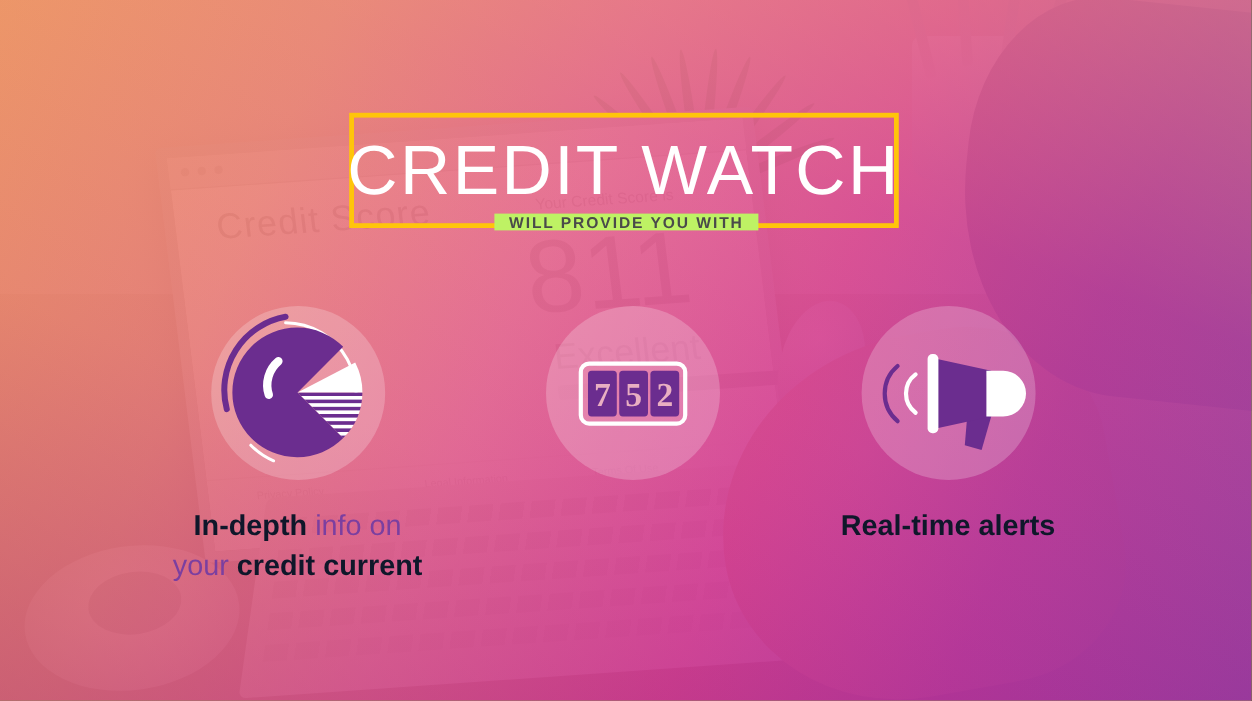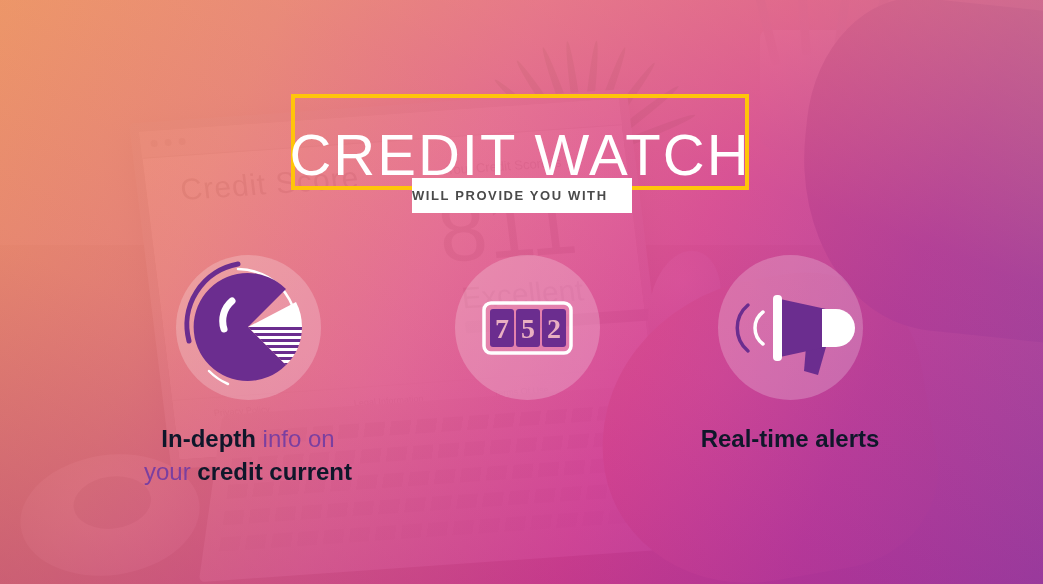--- a/index.html
+++ b/index.html
@@ -180,35 +180,35 @@
   
   .title-box {
     position: absolute;
     left: 291px; top: 94px;
     width: 458px; height: 96px;
     border: 4px solid #FFC50A;
     box-sizing: border-box;
   }
   .title-text {
     position: absolute;
-    left: 291px; top: 106px;
+    left: 291px; top: 94px;
     width: 458px; height: 96px;
     display: flex; align-items: center; justify-content: center;
     color: #ffffff;
     font-size: 58px;
     font-weight: 300;
     letter-spacing: 2px;
     white-space: nowrap;
   }
   .subtitle-band {
     position: absolute;
     left: 412px; top: 178px;
-    width: 220px; height: 35px;
-    background: #ffffff;
-    display: flex; align-items: center; 
+    width: 220px; height: 14px;
+    background: #bef264;
+    display: flex; align-items: center; justify-content: center;
   }
   .subtitle-text {
     color: #4a4a4a;
     font-size: 13px;
     font-weight: 600;
     letter-spacing: 1.6px;
     white-space: nowrap;
   }
 
   

